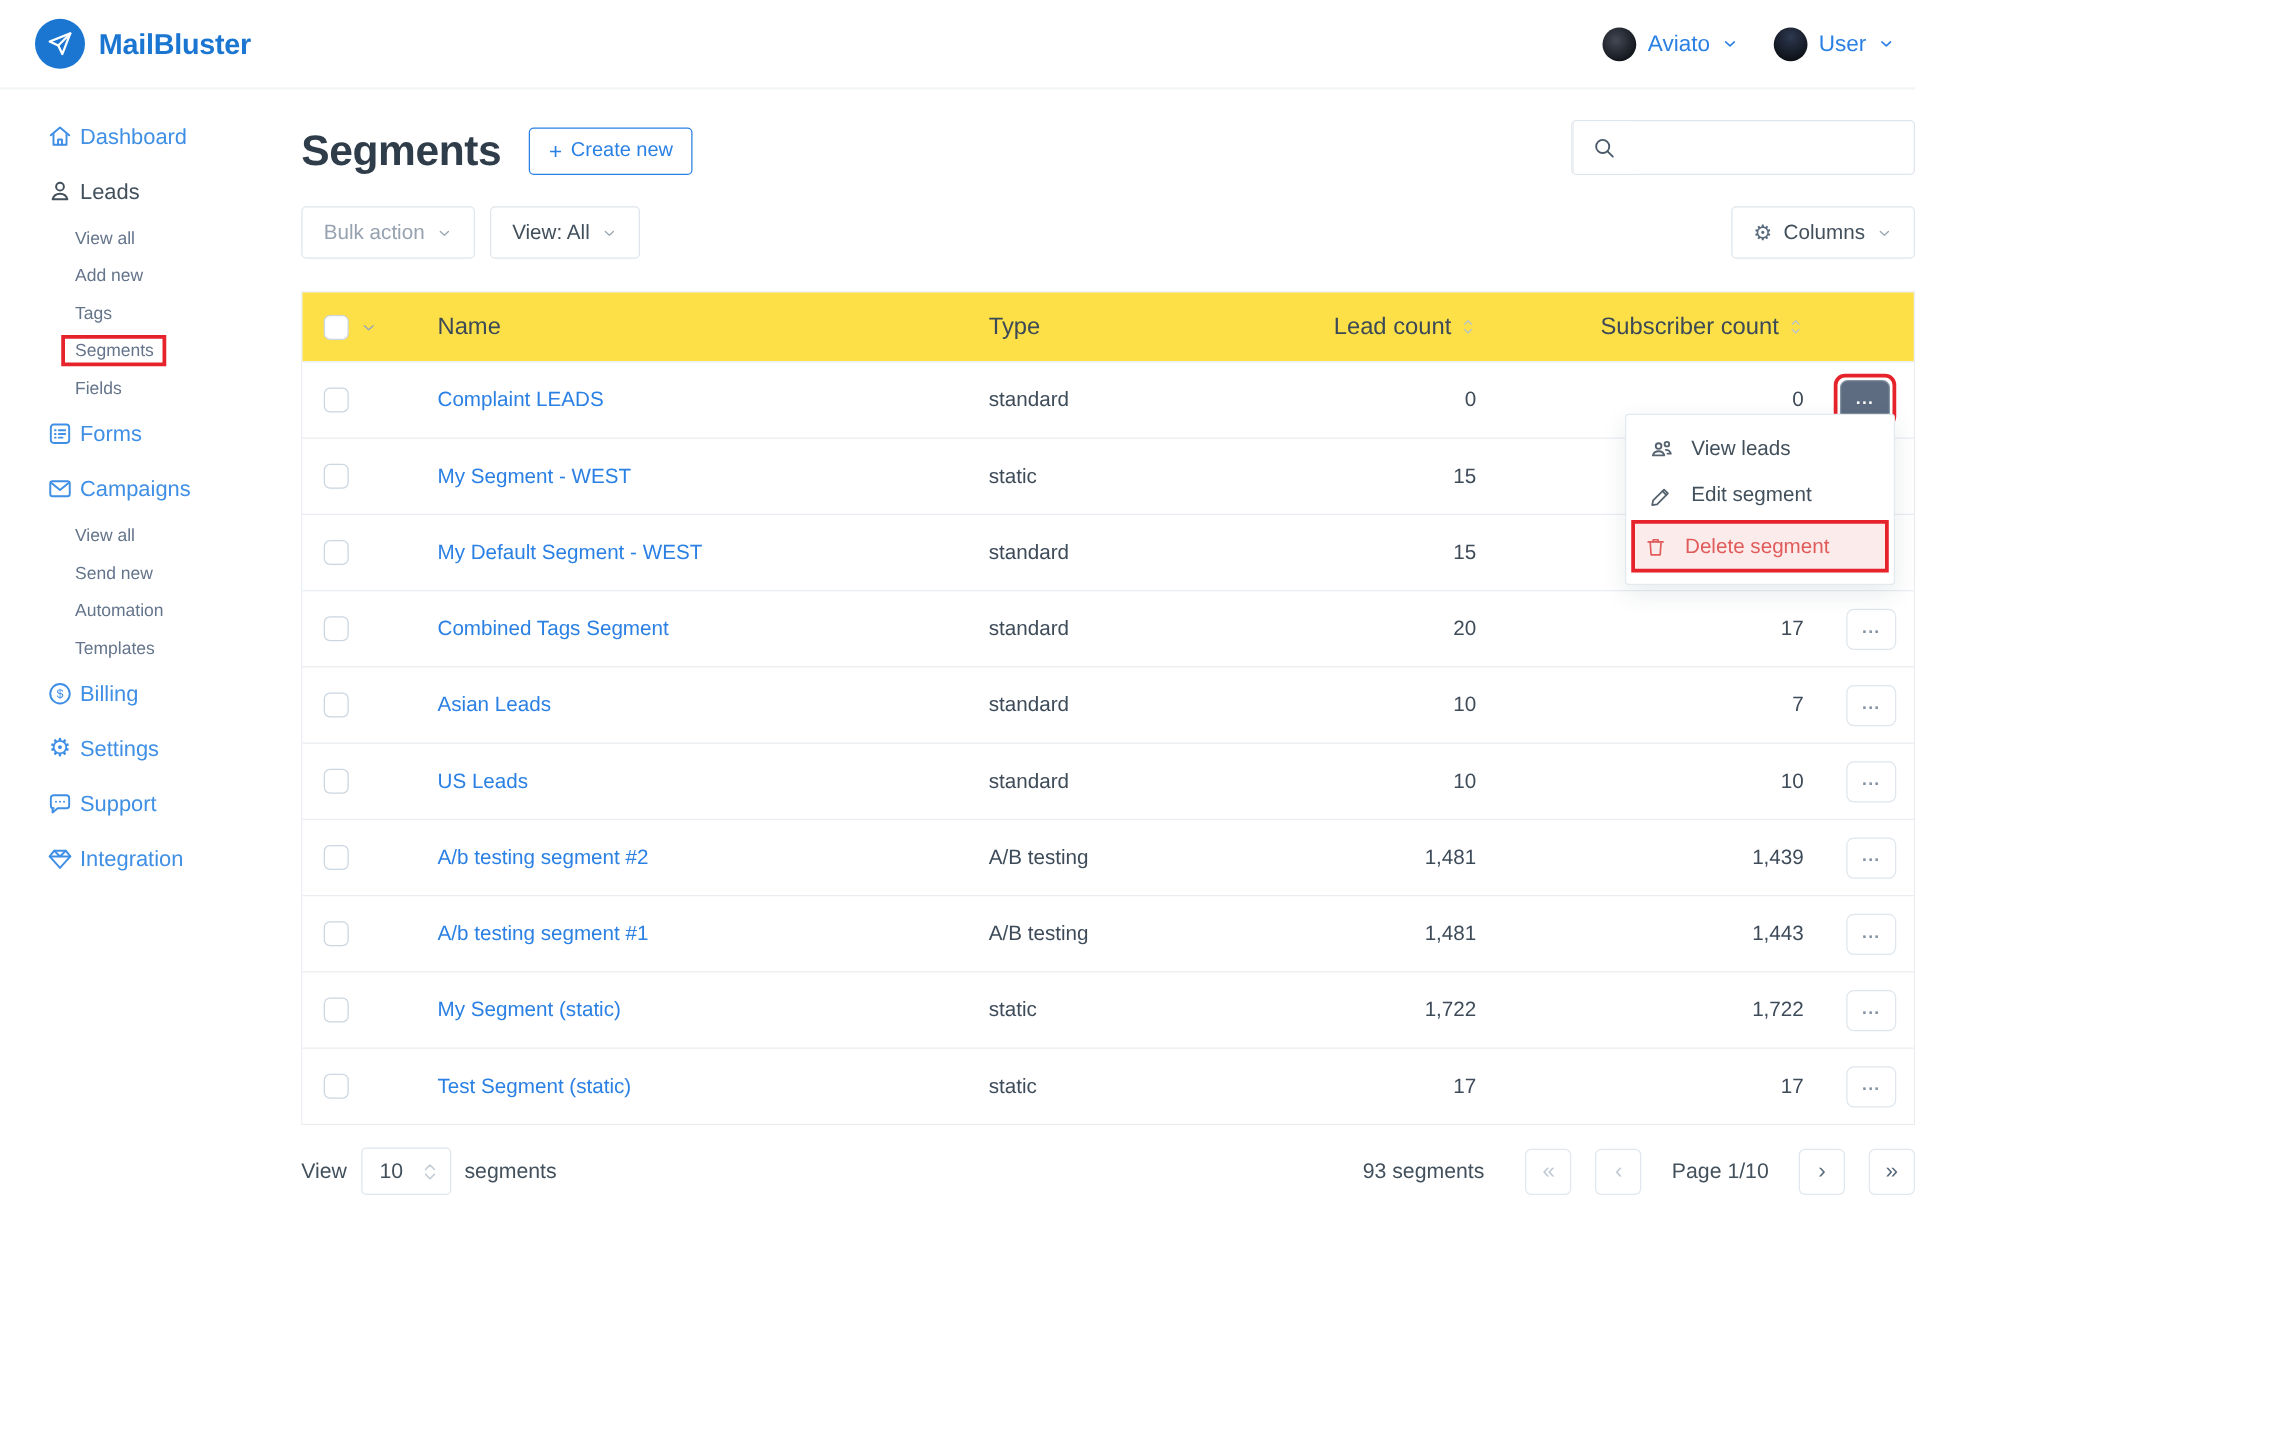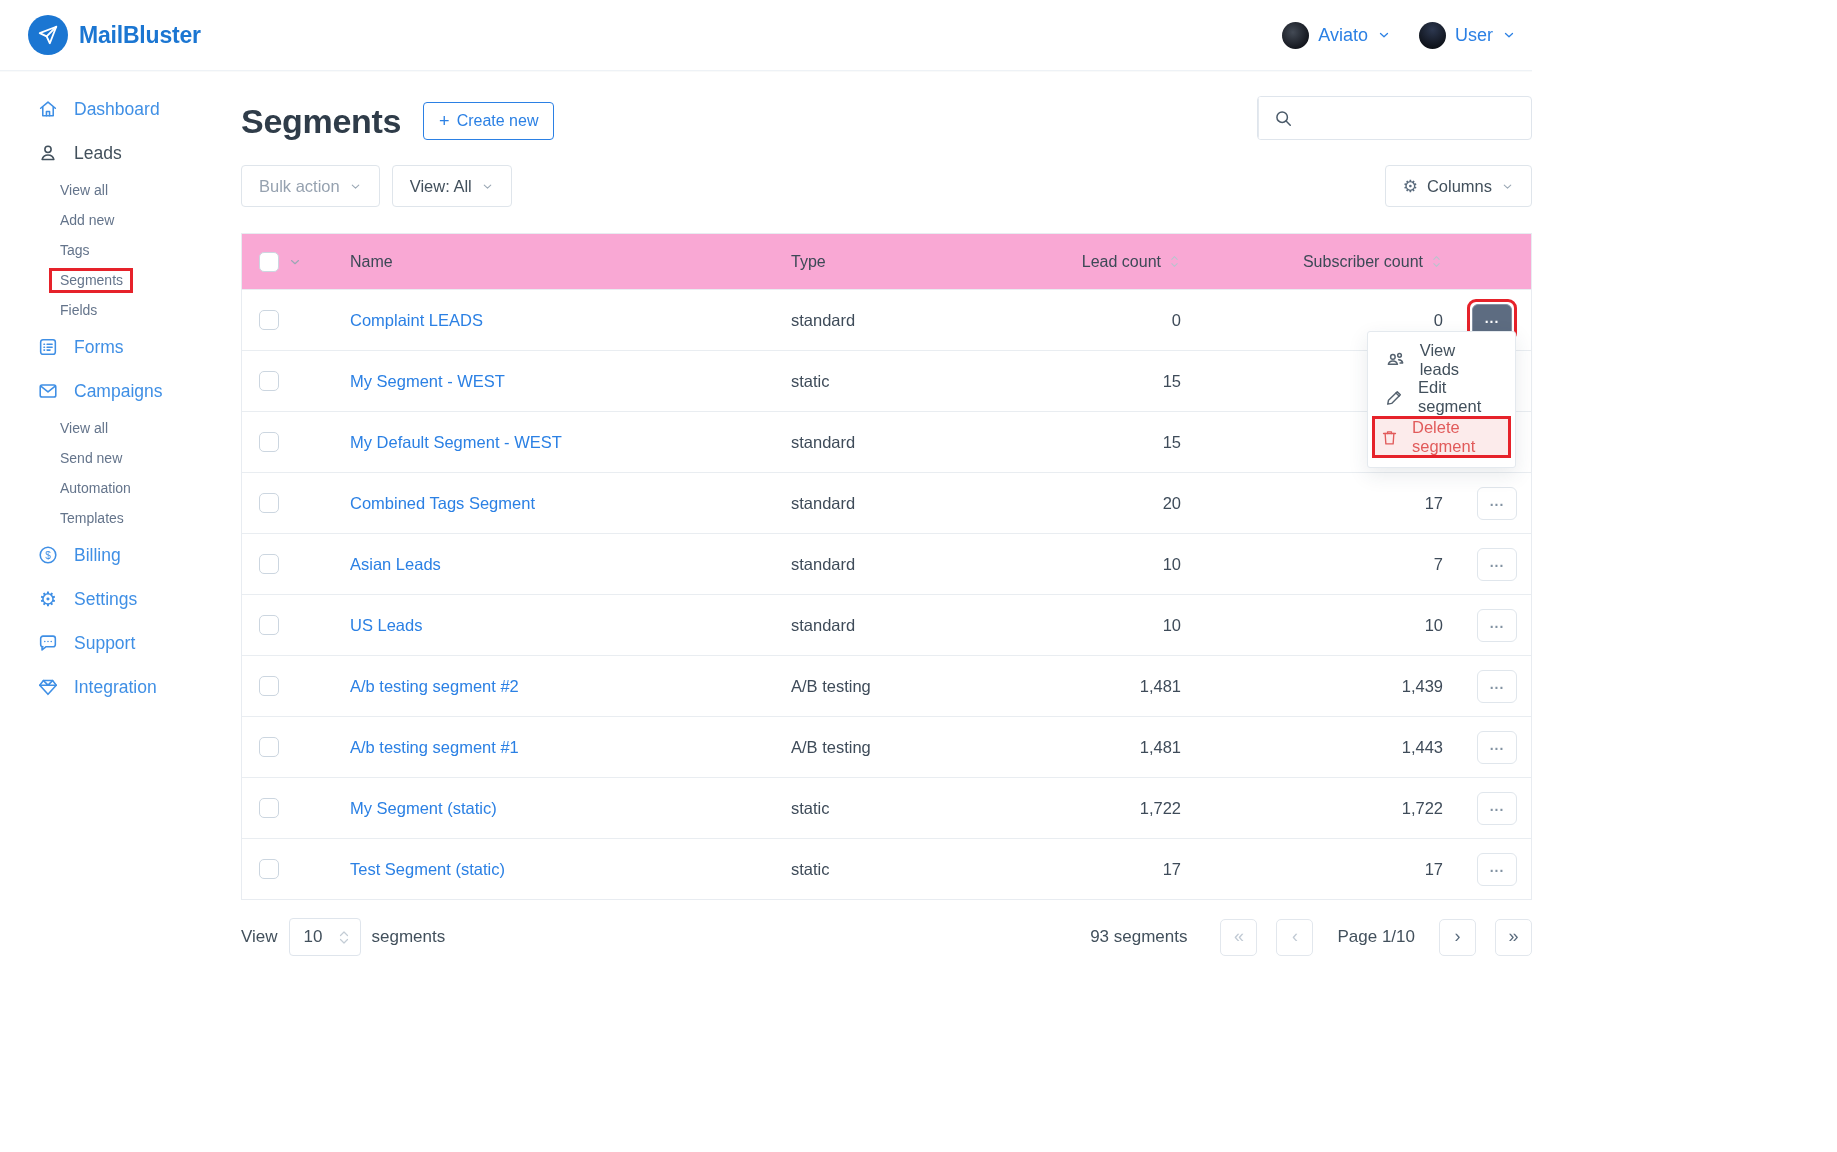--- a/index.html
+++ b/index.html
@@ -16,21 +16,21 @@
   .topbar-right { display:flex; align-items:center; gap:28px; padding-right:6px; }
   .account-chip { display:flex; align-items:center; gap:9px; color:#2b80e4; font-size:18px; cursor:pointer; }
   .avatar { width:27px; height:27px; border-radius:50%; flex:0 0 auto; }
   .avatar.av1 { background:radial-gradient(circle at 40% 38%, #434a55, #13161d 72%); }
   .avatar.av2 { background:radial-gradient(circle at 50% 28%, #2d3850, #0e1219 76%); }
   .chev { display:inline-flex; }
 
   
   .layout { display:flex; align-items:flex-start; }
   .sidebar { width:241px; flex:0 0 241px; padding-top:16px; }
-  .snav-item { display:flex; align-items:center; gap:14px; height:44px; padding-left:36px;
+  .snav-item { display:flex; align-items:center; gap:4px; height:44px; padding-left:36px;
                font-size:17.5px; color:#3f8fe5; cursor:pointer; }
   .snav-item.dark { color:#42505c; }
   .snav-item .sicon { display:inline-flex; width:24px; justify-content:center; }
   .snav-sub { height:30px; display:flex; align-items:center; padding-left:60px; font-size:14px; color:#64748b; cursor:pointer; }
   .sub-ann { display:inline-block; border:3px solid #e6222a; padding:1px 7px 2px 8px; margin-left:-11px; }
   .gear-glyph { font-size:20px; line-height:1; }
 
   
   .main { width:1291px; flex:0 0 1291px; padding-top:26px; position:relative; }
   .title-row { display:flex; align-items:center; gap:22px; min-height:48px; }
@@ -49,38 +49,38 @@
   .toolbar { margin-top:20px; display:flex; align-items:center; gap:12px; }
   .btn { border:1px solid #dfe5eb; background:#fff; border-radius:4px; height:42px; padding:16px 17px;
          display:inline-flex; align-items:center; gap:9px; font-size:16.5px; color:#42505c; cursor:pointer; font-family:inherit; }
   .btn.muted { color:#96a2b0; }
   .columns-btn { margin-left:auto; color:#42505c; }
   .chev-grey { color:#9aa7b4; display:inline-flex; }
 
   
   .table { margin-top:26px; border:1px solid #e8ecf1; position:relative; background:#fff; }
   .grid-row { display:grid; grid-template-columns:108px 441px 250px 140px 262px 1fr; align-items:center; }
-  .thead { height:55px; background:#f9a8d4; font-size:16px; color:#3c4956; }
+  .thead { height:55px; background:#fde047; font-size:19px; color:#3c4956; }
   .trow { height:61px; border-top:1px solid #e9edf1; font-size:16.5px; color:#3e4b59; background:#fff; }
   .check-cell { display:flex; align-items:center; gap:9px; padding-left:17px; }
   .checkbox { width:20px; height:20px; border:1px solid #ccd6e0; border-radius:5px; background:#fff; display:inline-block; cursor:pointer; }
   .hcell { display:flex; align-items:center; gap:7px; }
   .hcell.right { justify-content:flex-end; }
   .sort-icon { display:inline-flex; color:#b9c3ce; }
   .name-link { color:#2b80e4; text-decoration:none; cursor:pointer; }
   .num { text-align:right; }
   .actions { display:flex; justify-content:flex-end; padding-right:14px; }
   .menu-btn { width:40px; height:33px; border:1px solid #e0e6ec; border-radius:6px; background:#fff; color:#8292a2;
               display:flex; align-items:center; justify-content:center; font-size:14px; letter-spacing:1px;
               font-weight:700; cursor:pointer; font-family:inherit; padding-bottom:6px; }
   .menu-btn.active { background:#5d6c81; color:#fff; border-color:#8492a4; }
   .ann-box { border:3px solid #e6222a; border-radius:9px; padding:2px; display:inline-block; line-height:0; }
 
   
-  .context-menu { position:absolute; top:97px; right:15px; width:149px; background:#fff; border:1px solid #e4e9ee;
+  .context-menu { position:absolute; top:97px; right:15px; width:216px; background:#fff; border:1px solid #e4e9ee;
                   border-radius:3px; box-shadow:0 7px 20px rgba(40,60,80,.10); padding:9px 0; z-index:5; }
   .cm-item { display:flex; align-items:center; gap:13px; height:37px; padding:0 17px; font-size:16.5px; color:#42505c; cursor:pointer; }
   .cm-item .cm-icon { display:inline-flex; width:22px; justify-content:center; color:#55626f; }
   .cm-item.danger { color:#e15b5b; background:#fcebeb; border:3px solid #e6222a; margin:1px 4px 0 4px;
                     padding:0 5px; height:42px; }
   .cm-item.danger .cm-icon { color:#e15b5b; }
 
   
   .footer { margin-top:18px; display:flex; align-items:center; justify-content:space-between; font-size:17px; color:#42505c; padding-bottom:40px; }
   .view-group { display:flex; align-items:center; gap:11px; }

